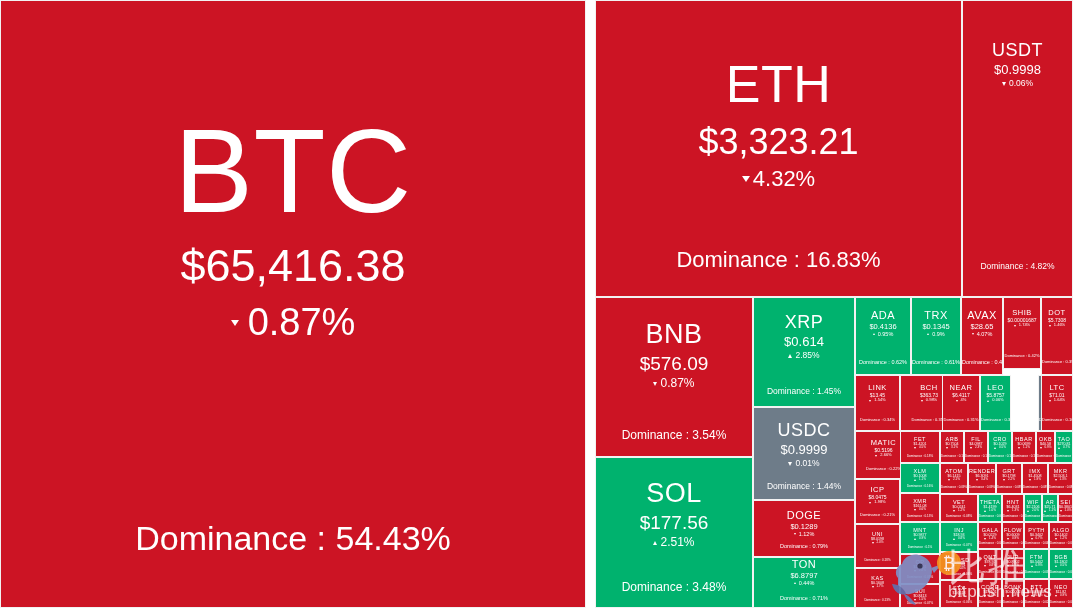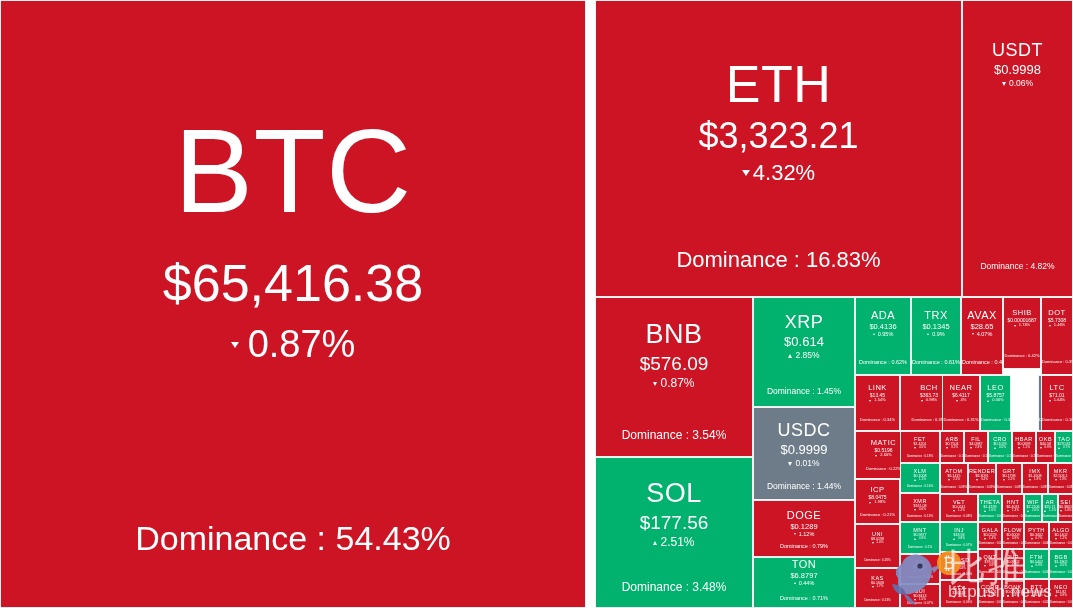--- a/index.html
+++ b/index.html
@@ -36,26 +36,26 @@
   .caret { display: inline-block; width: 0; height: 0; }
   .caret.dn { border-left: 4px solid transparent; border-right: 4px solid transparent; border-top: 6px solid #ffffff; }
   .caret.up { border-left: 4px solid transparent; border-right: 4px solid transparent; border-bottom: 6px solid #ffffff; }
   .caret.sm.dn { border-left: 2.5px solid transparent; border-right: 2.5px solid transparent; border-top: 4px solid #ffffff; }
   .caret.sm.up { border-left: 2.5px solid transparent; border-right: 2.5px solid transparent; border-bottom: 4px solid #ffffff; }
   .caret.xs.dn { border-left: 1.5px solid transparent; border-right: 1.5px solid transparent; border-top: 2.5px solid #ffffff; }
   .caret.xs.up { border-left: 1.5px solid transparent; border-right: 1.5px solid transparent; border-bottom: 2.5px solid #ffffff; }
 
   
   .s-xl .sym  { font-size: 118px; }
-  .s-xl .price{ font-size: 52px; margin-top: 14px; }
+  .s-xl .price{ font-size: 45px; }
   .s-xl .chg  { font-size: 38px; margin-top: 10px; gap: 9px; }
   .s-xl .dom  { font-size: 34px; }
 
   .s-lg .sym  { font-size: 52px; }
-  .s-lg .price{ font-size: 36px; }
+  .s-lg .price{ font-size: 36px; margin-top: 6px; }
   .s-lg .chg  { font-size: 22px; margin-top: 4px; }
   .s-lg .dom  { font-size: 22px; }
 
   .s-md .sym  { font-size: 27px; }
   .s-md .price{ font-size: 19px; margin-top: 3px; }
   .s-md .chg  { font-size: 12px; margin-top: 2px; }
   .s-md .dom  { font-size: 12px; }
 
   .s-sm .sym  { font-size: 18px; }
   .s-sm .price{ font-size: 13px; margin-top: 2px; }

